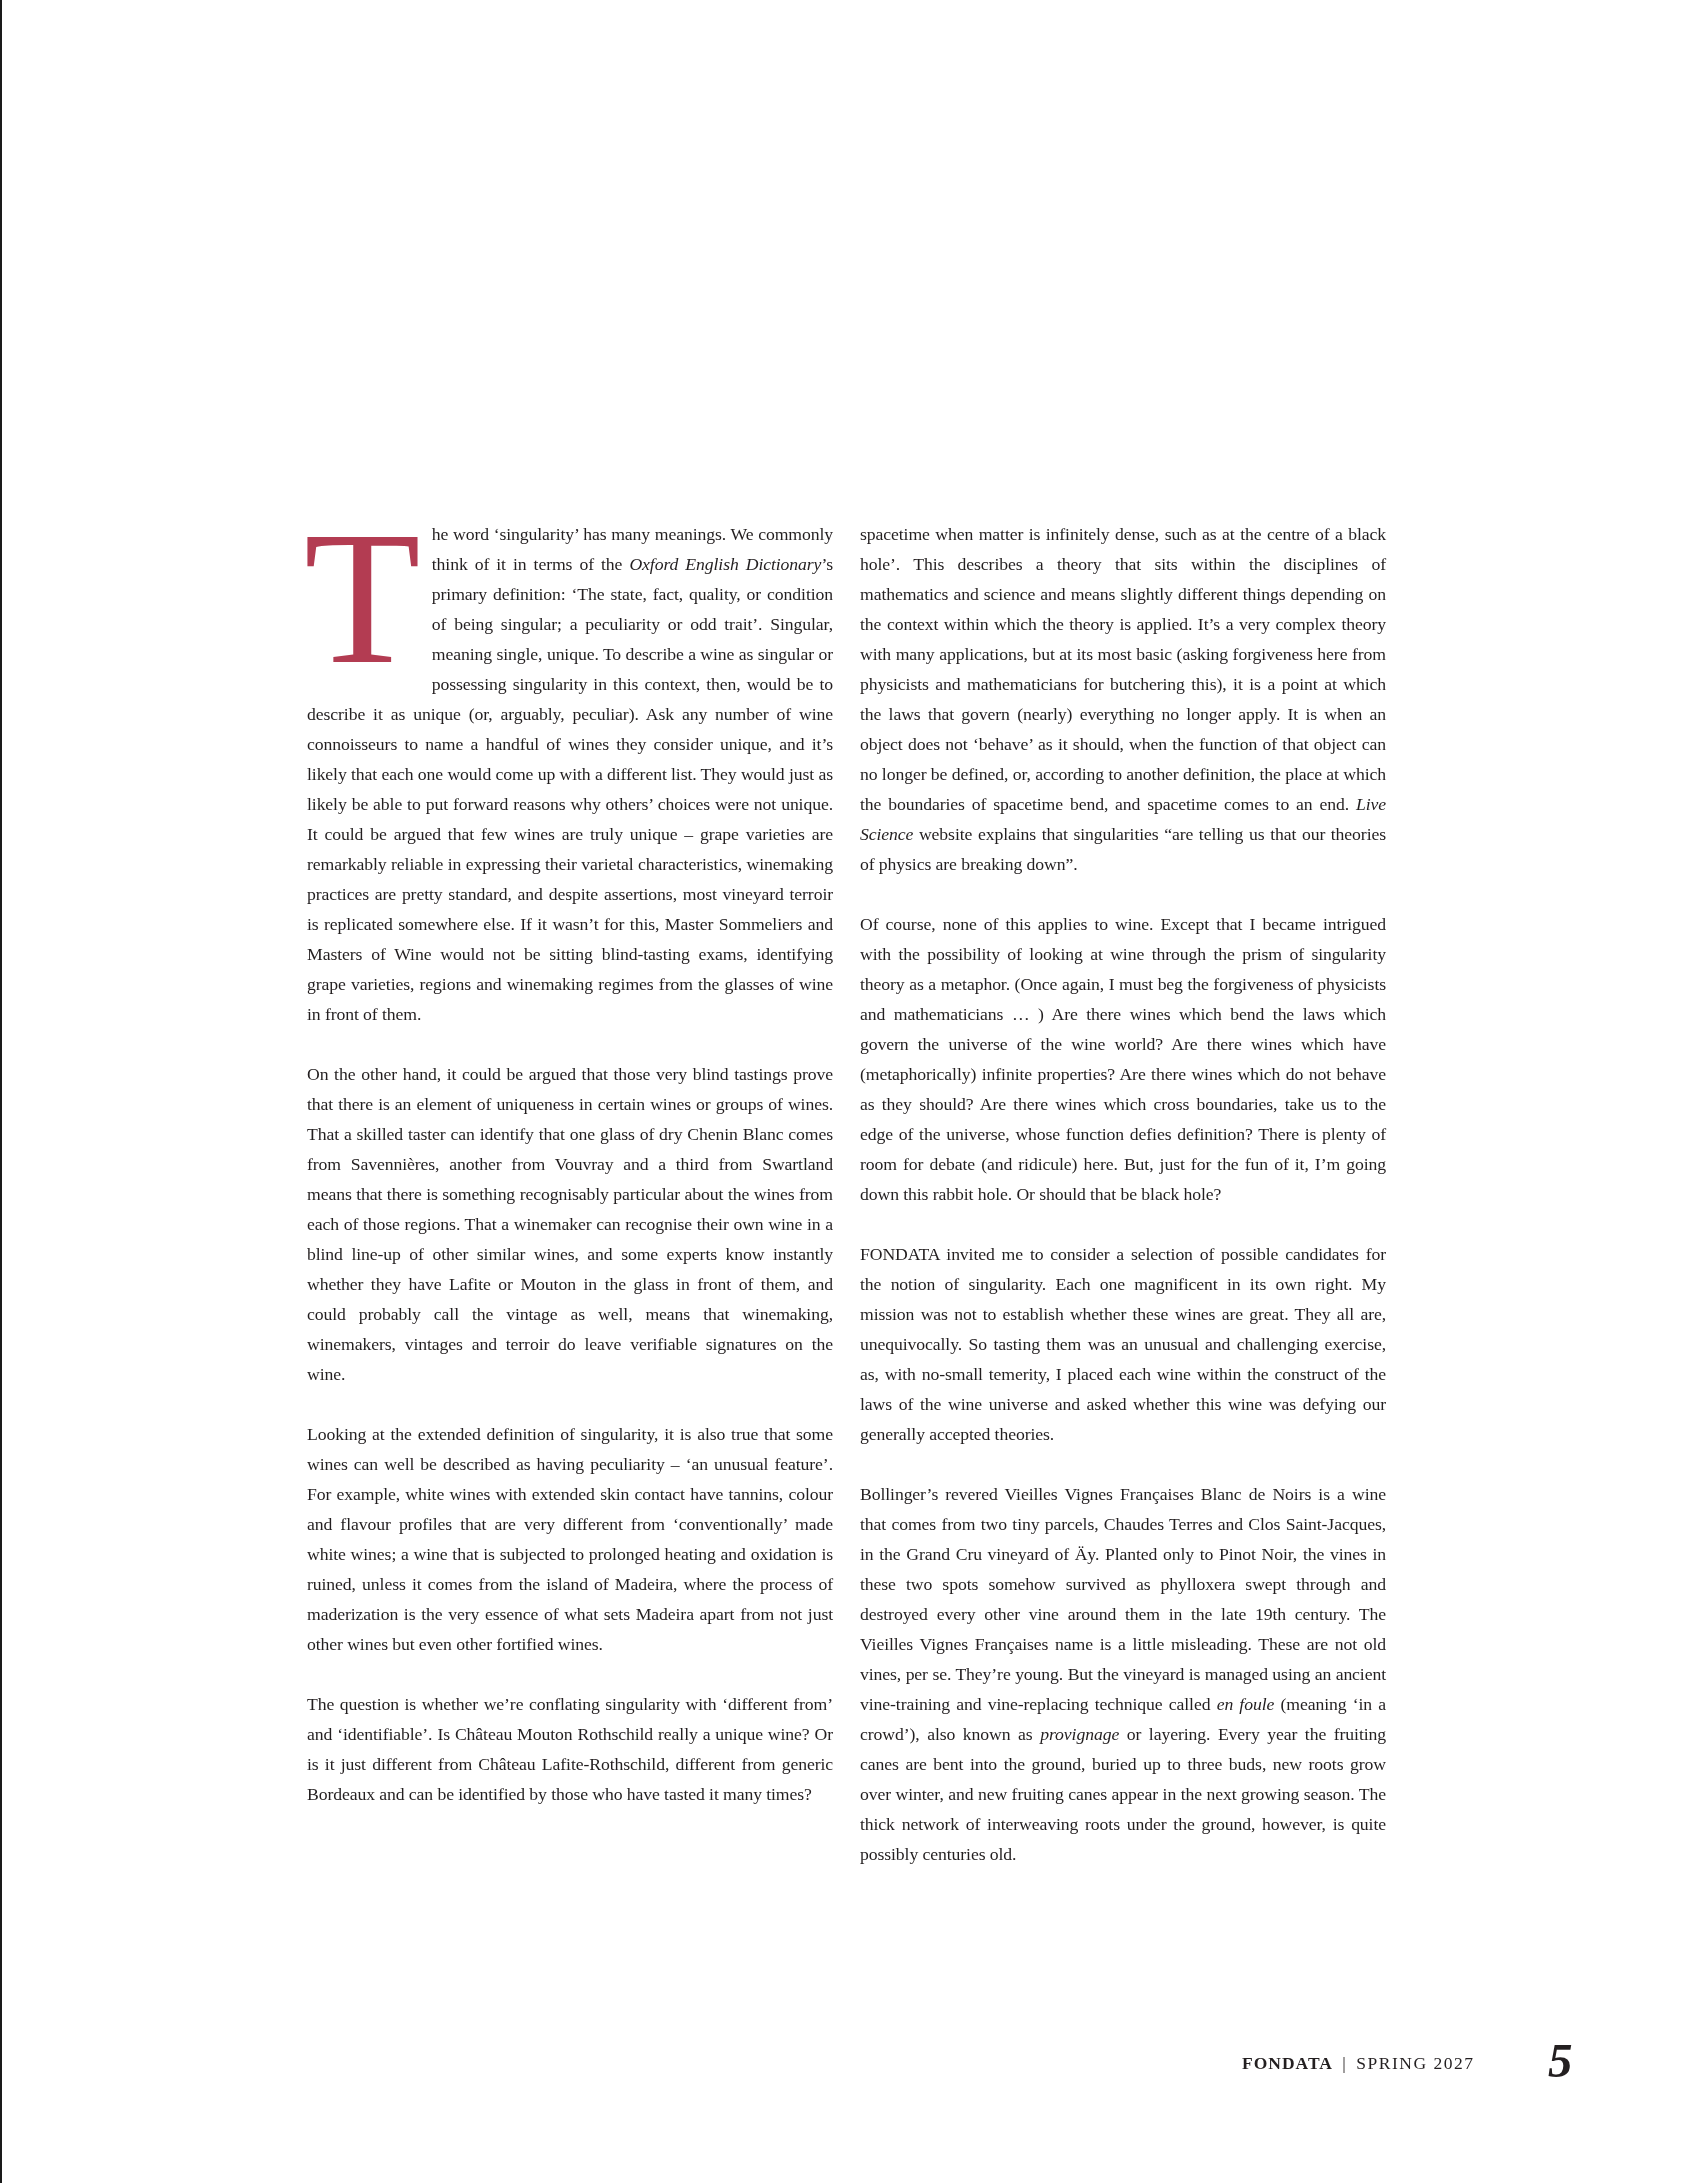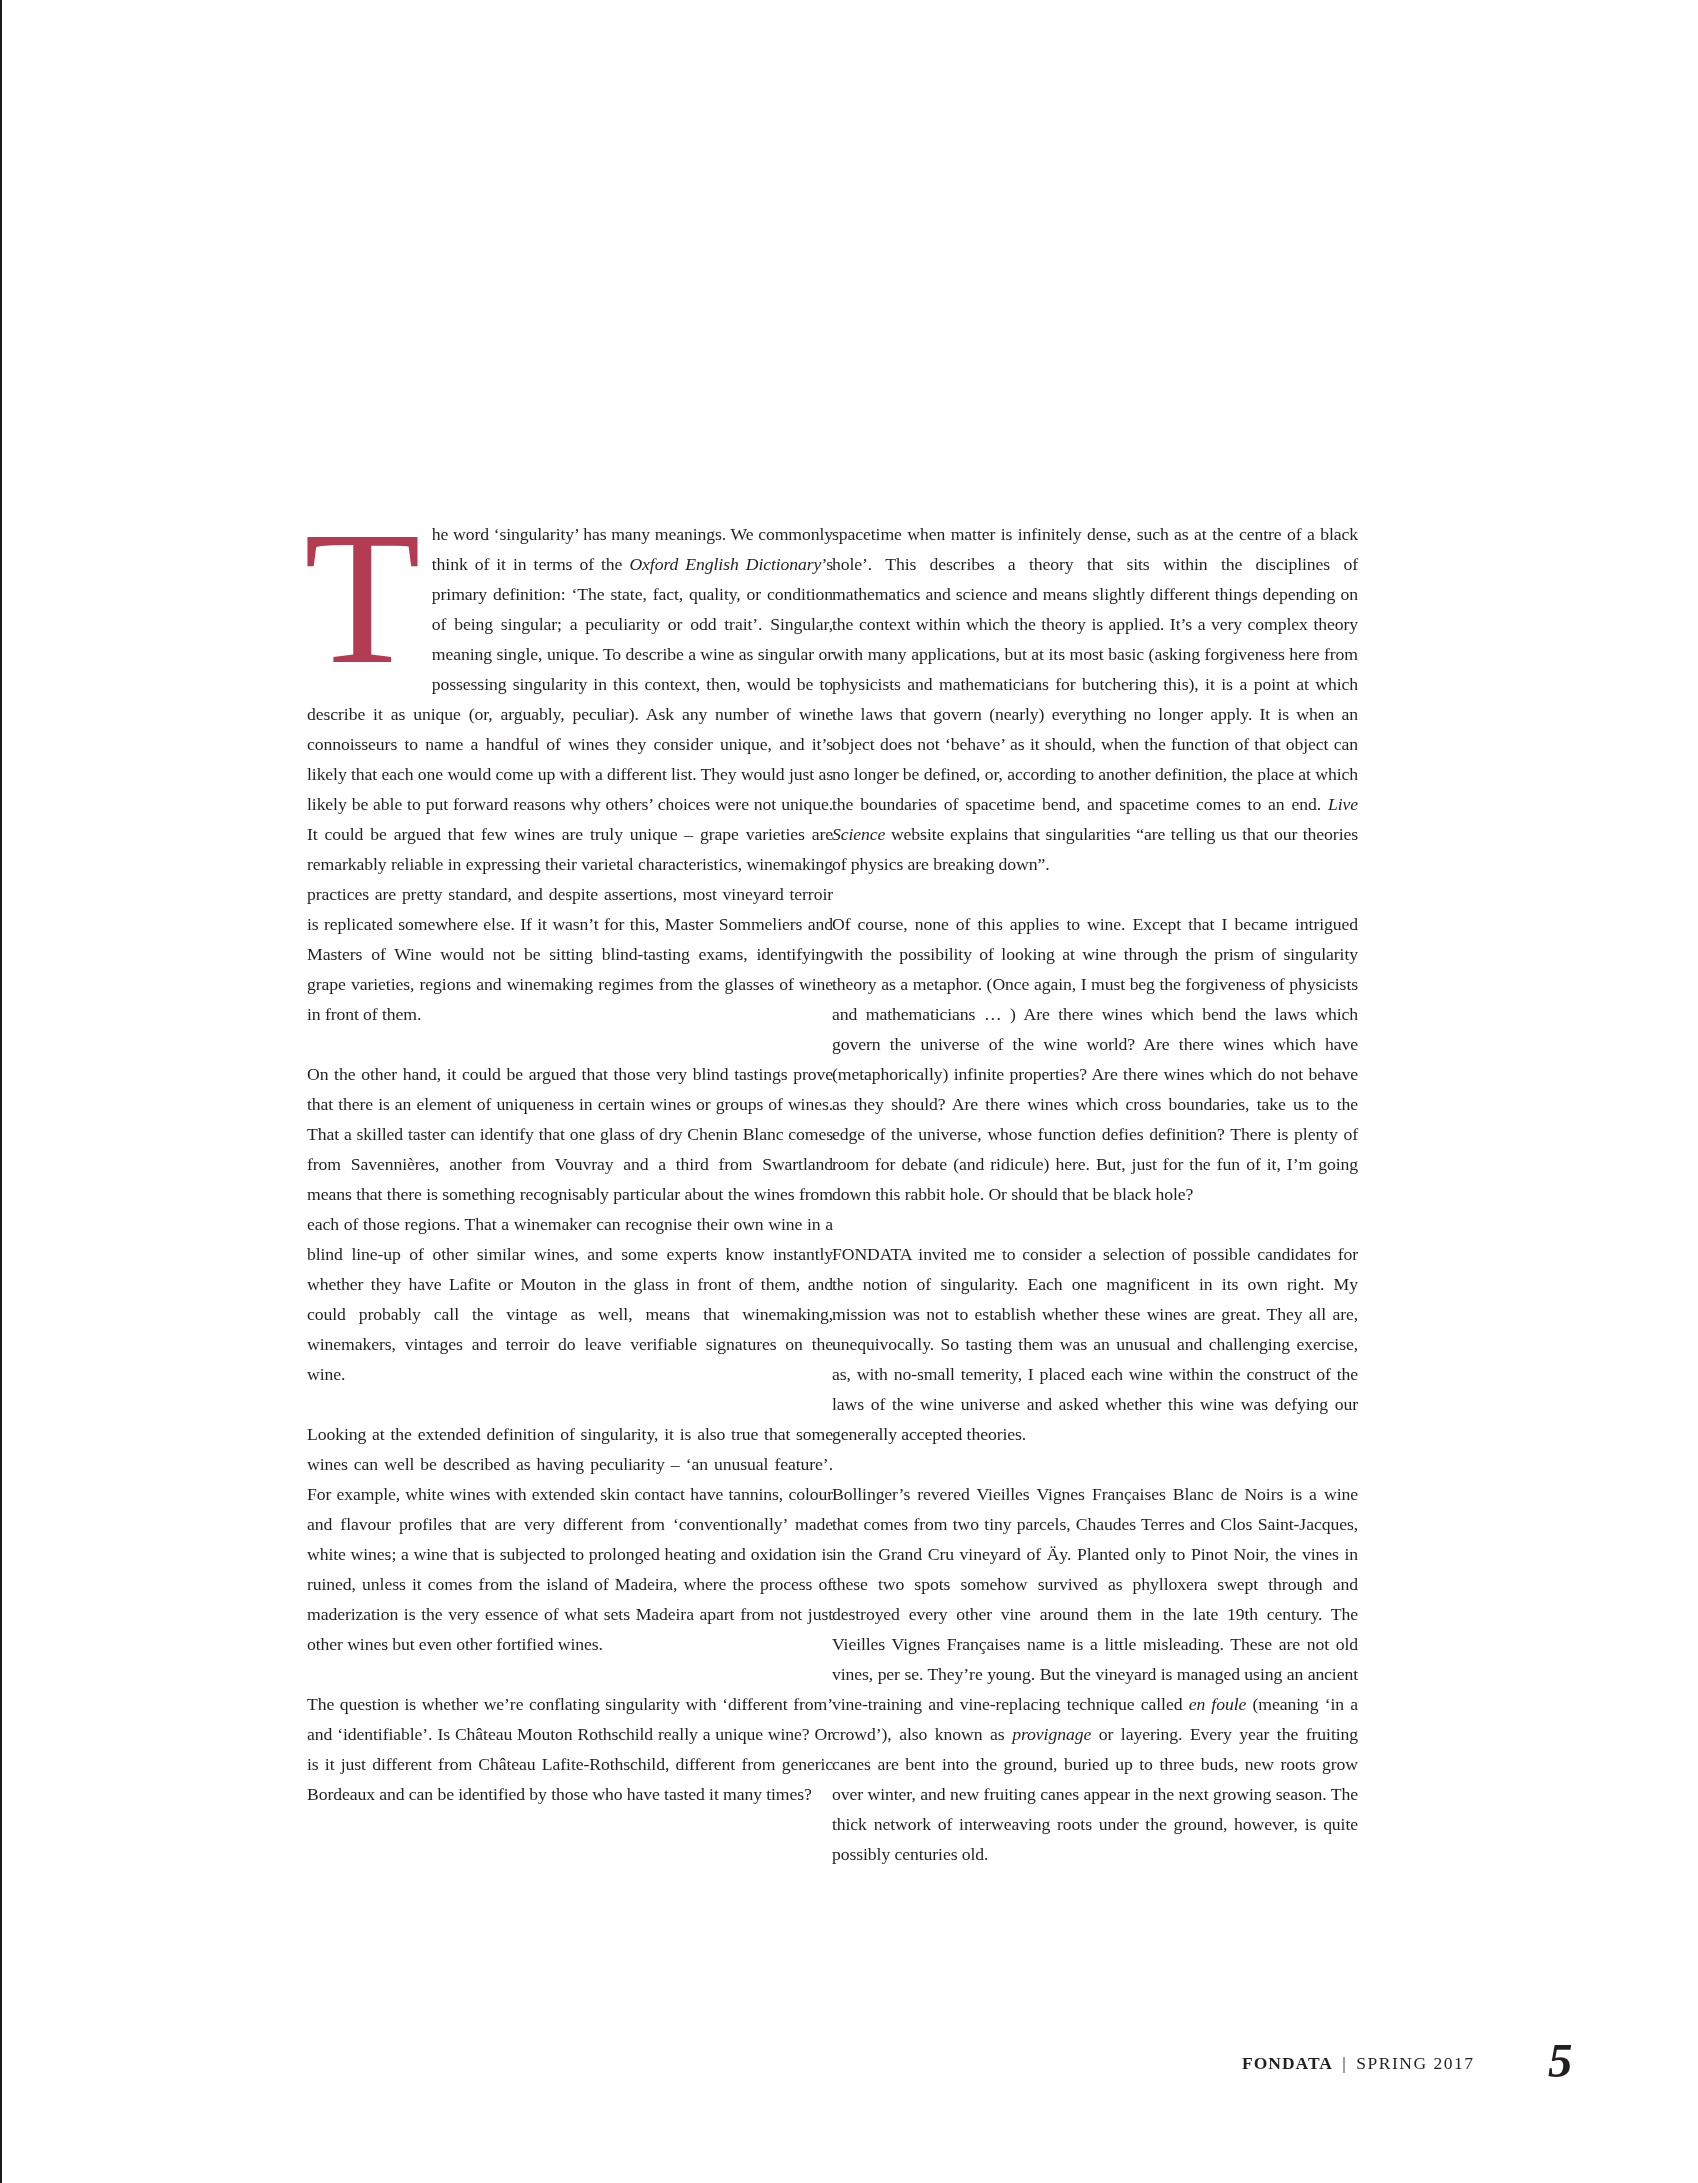--- a/index.html
+++ b/index.html
@@ -7,21 +7,21 @@
     width: 1699px; height: 2183px; background: #ffffff; position: relative; overflow: hidden;
     font-family: "Liberation Serif", "DejaVu Serif", serif; color: #231f20;
   }
   .edge-line { position: absolute; left: 0; top: 0; width: 2.1px; height: 2183px; background: #1a1a1a; }
   .col {
     position: absolute; top: 519px; width: 526px;
     font-size: 17.7px; line-height: 30px; text-align: justify; hyphens: none;
     letter-spacing: -0.1px;
   }
   .col-left { left: 307px; }
-  .col-right { left: 832px; }
+  .col-right { left: 860px; }
   .col p { margin: 0 0 30px 0; }
   .col p:last-child { margin-bottom: 0; }
   .dropcap {
     float: left; color: #b33c52; font-size: 191px; line-height: 144px; height: 143px;
     margin: 7.2px 11.3px 0 -3.1px; padding: 0; font-family: "Liberation Serif", serif;
   }
   em { font-style: italic; }
   .footer {
     position: absolute; top: 2053px; left: 1242px; font-size: 17.5px; letter-spacing: 1.5px;
     color: #231f20; white-space: nowrap; font-family: "Liberation Serif", serif;
@@ -45,16 +45,16 @@
     <p><span>The question is whether we’re conflating singularity with ‘different from’ and ‘identifiable’. Is Château Mouton Rothschild really a unique wine? Or is it just different from Château Lafite-Rothschild, different from generic Bordeaux and can be identified by those who have tasted it many times?</span></p>
   </div>
 <div class="col col-right">
     <p><span>spacetime when matter is infinitely dense, such as at the centre of a black hole’. This describes a theory that sits within the disciplines of mathematics and science and means slightly different things depending on the context within which the theory is applied. It’s a very complex theory with many applications, but at its most basic (asking forgiveness here from physicists and mathematicians for butchering this), it is a point at which the laws that govern (nearly) everything no longer apply. It is when an object does not ‘behave’ as it should, when the function of that object can no longer be defined, or, according to another definition, the place at which the boundaries of spacetime bend, and spacetime comes to an end. </span><em>Live Science</em><span> website explains that singularities “are telling us that our theories of physics are breaking down”.</span></p>
     <p><span>Of course, none of this applies to wine. Except that I became intrigued with the possibility of looking at wine through the prism of singularity theory as a metaphor. (Once again, I must beg the forgiveness of physicists and mathematicians … ) Are there wines which bend the laws which govern the universe of the wine world? Are there wines which have (metaphorically) infinite properties? Are there wines which do not behave as they should? Are there wines which cross boundaries, take us to the edge of the universe, whose function defies definition? There is plenty of room for debate (and ridicule) here. But, just for the fun of it, I’m going down this rabbit hole. Or should that be black hole?</span></p>
     <p><span>FONDATA invited me to consider a selection of possible candidates for the notion of singularity. Each one magnificent in its own right. My mission was not to establish whether these wines are great. They all are, unequivocally. So tasting them was an unusual and challenging exercise, as, with no-small temerity, I placed each wine within the construct of the laws of the wine universe and asked whether this wine was defying our generally accepted theories.</span></p>
     <p><span>Bollinger’s revered Vieilles Vignes Françaises Blanc de Noirs is a wine that comes from two tiny parcels, Chaudes Terres and Clos Saint-Jacques, in the Grand Cru vineyard of Äy. Planted only to Pinot Noir, the vines in these two spots somehow survived as phylloxera swept through and destroyed every other vine around them in the late 19th century. The Vieilles Vignes Françaises name is a little misleading. These are not old vines, per se. They’re young. But the vineyard is managed using an ancient vine-training and vine-replacing technique called </span><em>en foule</em><span> (meaning ‘in a crowd’), also known as </span><em>provignage</em><span> or layering. Every year the fruiting canes are bent into the ground, buried up to three buds, new roots grow over winter, and new fruiting canes appear in the next growing season. The thick network of interweaving roots under the ground, however, is quite possibly centuries old.</span></p>
   </div>
 
 <div class="footer">
-  <span class="pub">FONDATA</span><span class="sep">|</span><span>SPRING 2017</span>
+  <span class="pub">FONDATA</span><span class="sep">|</span><span>SPRING 2027</span>
 </div>
 <div class="page-num">5</div>
 
 
 </body></html>

